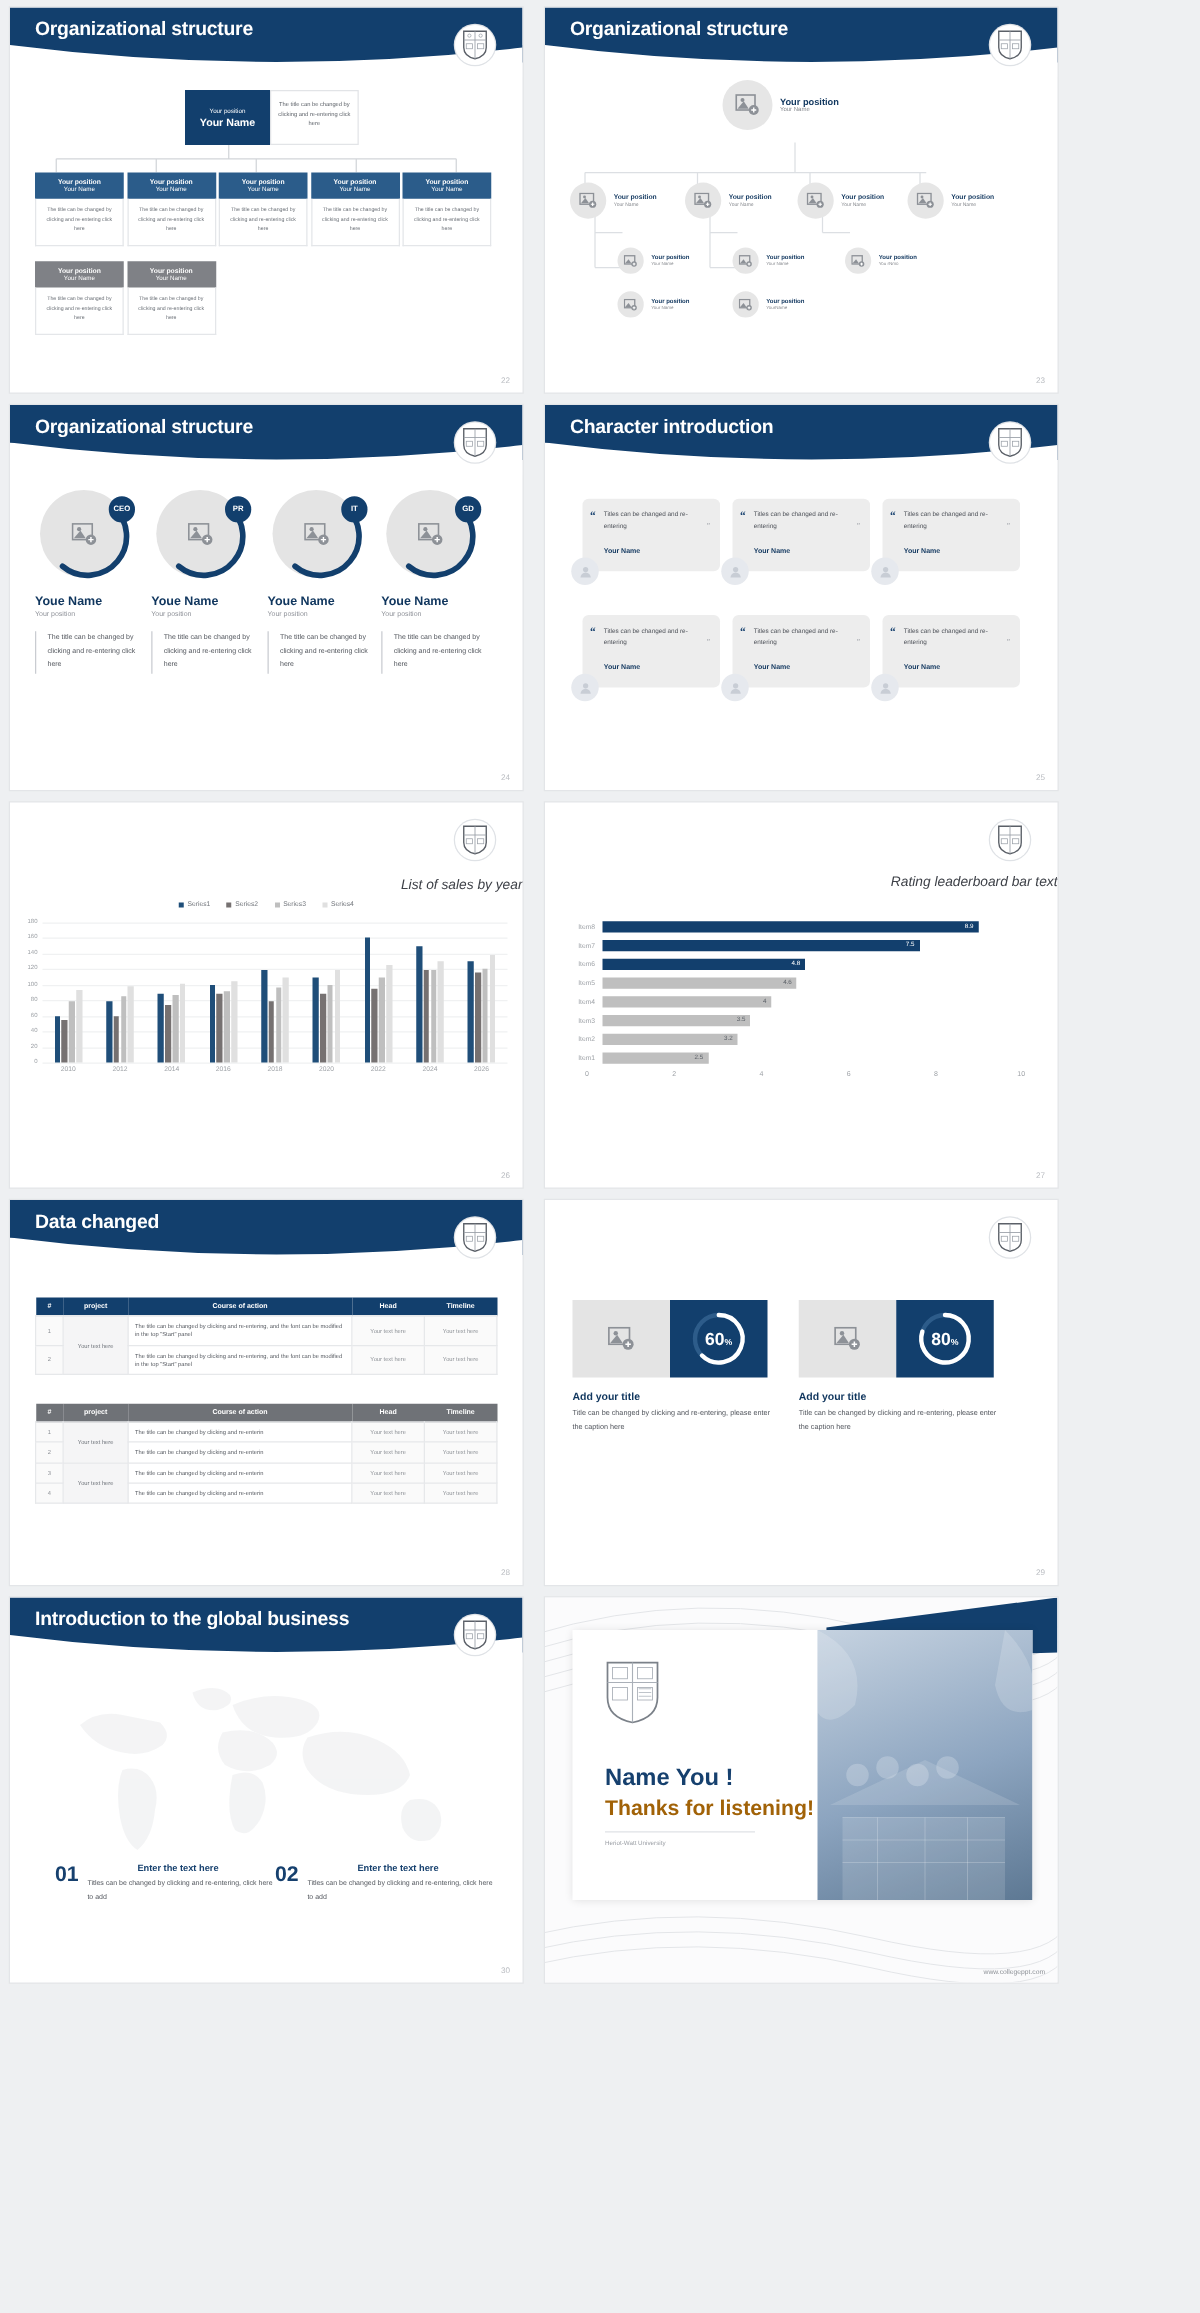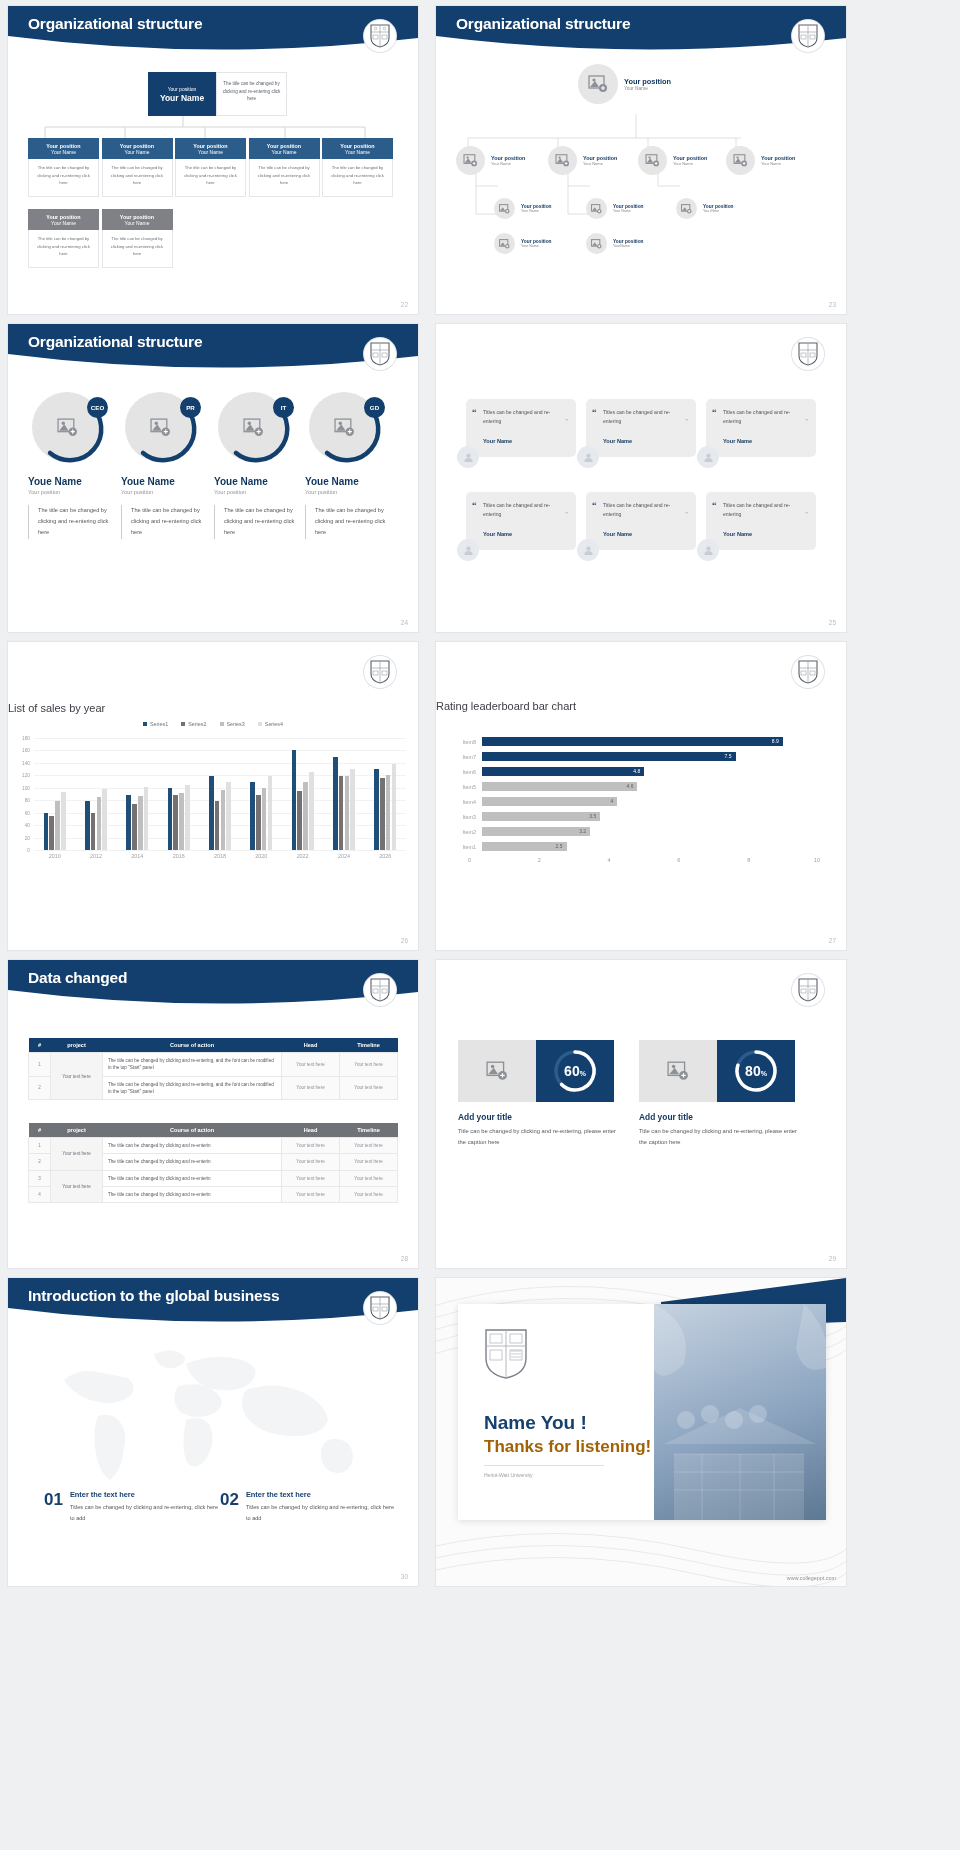--- a/index.html
+++ b/index.html
@@ -120,21 +120,21 @@
   .s25 .qm  { position:absolute; left:6px; top:8px; font-size:9px; color:#16406e; font-weight:bold; font-family:"Liberation Serif",serif;}
   .s25 .qm2 { position:absolute; right:8px; top:19px; font-size:6px; color:#9a9ea4; font-family:"Liberation Serif",serif;}
   .s25 .tl { font-size:5.1px; color:#4d5158; line-height:1.85; }
   .s25 .nm { font-size:5.6px; font-weight:bold; color:#10365e; margin-top:11px; }
   .s25 .pav {
     position:absolute; left:-9px; bottom:-11px; width:22px; height:22px;
     border-radius:50%; background:#e6e9ee; display:flex;
     align-items:center; justify-content:center;
   }
   
-  .chart-title { text-align:left; font-size:11px; color:#3d4047; margin-top:60px; }
+  .chart-title { text-align:right; font-size:11px; color:#3d4047; margin-top:60px;font-style:italic; }
   .legend { display:flex; justify-content:center; gap:13px; margin-top:7px; }
   .legend span { font-size:5.4px; color:#72767c; display:flex; align-items:center; gap:3px;}
   .legend i { width:4px; height:4px; display:inline-block; }
   .plot { position:relative; margin:11px 12px 0 26px; height:112px; }
   .plot .gl { position:absolute; left:0; right:0; border-top:1px solid #f0f1f2; }
   .plot .yl { position:absolute; left:-22px; font-size:4.8px; color:#9ea2a7; transform:translateY(-50%); width:18px; text-align:right;}
   .bars { position:absolute; left:0; right:0; bottom:0; top:0; display:flex; justify-content:space-around; align-items:flex-end;}
   .grp { display:flex; align-items:flex-end; gap:1.2px; height:100%; }
   .grp b { width:4.6px; display:block; }
   .xlabels { display:flex; justify-content:space-around; margin:3px 12px 0 26px;}
@@ -161,21 +161,21 @@
   
   .s29 .pair { position:absolute; display:flex; }
   .s29 .ph { width:78px; height:62px; background:#e4e4e4; display:flex; align-items:center; justify-content:center;}
   .s29 .pc { width:78px; height:62px; background:#123F6D; display:flex; align-items:center; justify-content:center; position:relative;}
   .s29 .pct { font-size:14px; color:#fff; font-weight:bold; position:relative; z-index:2;}
   .s29 .pct em { font-size:7px; font-style:normal; }
   .s29 h3 { font-size:8.4px; color:#10365e; font-weight:bold; }
   .s29 p  { font-size:5.8px; color:#54585f; line-height:1.9; margin-top:4px; }
   
   .s30 .num { font-size:17px; font-weight:bold; color:#16406e; }
-  .s30 .bt  { font-size:7.4px; font-weight:bold; color:#16406e; }
+  .s30 .bt  { font-size:7.4px; font-weight:bold; color:#16406e;margin-left:40px; }
   .s30 .bd  { font-size:5.6px; color:#54585f; line-height:1.9; margin-top:3px; }
   
   .s31 .card { position:absolute; left:22px; top:26px; width:368px; height:216px; background:#fff; box-shadow:0 1px 7px rgba(0,0,0,.12); overflow:hidden;}
   .s31 .ty  { font-size:19px; font-weight:bold; color:#16406e; }
   .s31 .ty2 { font-size:17px; font-weight:bold; color:#a16207; margin-top:3px;}
   .s31 .uni { font-size:5px; color:#9a9ea4; margin-top:8px; padding-top:6px; border-top:1px solid #dfe2e6; width:120px;}
   .s31 .foot{ position:absolute; right:10px; bottom:5px; font-size:5.4px; color:#8d9197;}
 </style>
 </head>
 <body>
@@ -542,20 +542,27 @@
         <div class="badge">GD</div>
       </div>
       <div class="nm">Youe Name</div>
       <div class="pos">Your position</div>
       <div class="body">The title can be changed by clicking and re-entering click here</div>
     </div>
     <div class="pagenum">24</div>
   </div>
 
   <div class="slide s25">
+    <div class="banner">
+      <div class="fill"></div>
+      <svg viewBox="0 0 410 26" preserveAspectRatio="none">
+          <path d="M0 0 Q205 26 410 2 L410 26 L0 26 Z" fill="#fff"></path>
+        </svg>
+      <h1>Character introduction</h1>
+    </div>
     <div class="crest">
       <svg viewBox="0 0 20 24">
           <path d="M1 1 h18 v13 q0 7 -9 9 q-9 -2 -9 -9 Z" fill="#fff" stroke="#5b6068" stroke-width="1.1"></path>
           <path d="M10 1 v22 M1 8 h18" stroke="#9aa0a8" stroke-width=".7"></path>
           <rect x="3" y="11" width="5" height="4" fill="none" stroke="#9aa0a8" stroke-width=".6"></rect>
           <rect x="12" y="11" width="5" height="4" fill="none" stroke="#9aa0a8" stroke-width=".6"></rect>
         </svg>
     </div>
 
     <div class="q" style="left:30px; top:75px">
@@ -767,21 +774,21 @@
 
   <div class="slide">
     <div class="crest">
       <svg viewBox="0 0 20 24">
           <path d="M1 1 h18 v13 q0 7 -9 9 q-9 -2 -9 -9 Z" fill="#fff" stroke="#5b6068" stroke-width="1.1"></path>
           <path d="M10 1 v22 M1 8 h18" stroke="#9aa0a8" stroke-width=".7"></path>
           <rect x="3" y="11" width="5" height="4" fill="none" stroke="#9aa0a8" stroke-width=".6"></rect>
           <rect x="12" y="11" width="5" height="4" fill="none" stroke="#9aa0a8" stroke-width=".6"></rect>
         </svg>
     </div>
-    <div class="chart-title" style="margin-top:58px">Rating leaderboard bar chart</div>
+    <div class="chart-title" style="margin-top:58px">Rating leaderboard bar text</div>
     <div id="hbars" style="margin:22px 26px 0 14px; position:relative;">
         <div class="hb-row">
           <div class="lbl">Item8</div>
           <div class="tr">
             <div class="bar" style="width: 89%; background: rgb(18, 63, 109);"></div>
             <div class="val" style="left: 0px; width: 89%; text-align: right; color: rgb(255, 255, 255);">8.9</div>
           </div>
         </div>
         <div class="hb-row">
           <div class="lbl">Item7</div>

